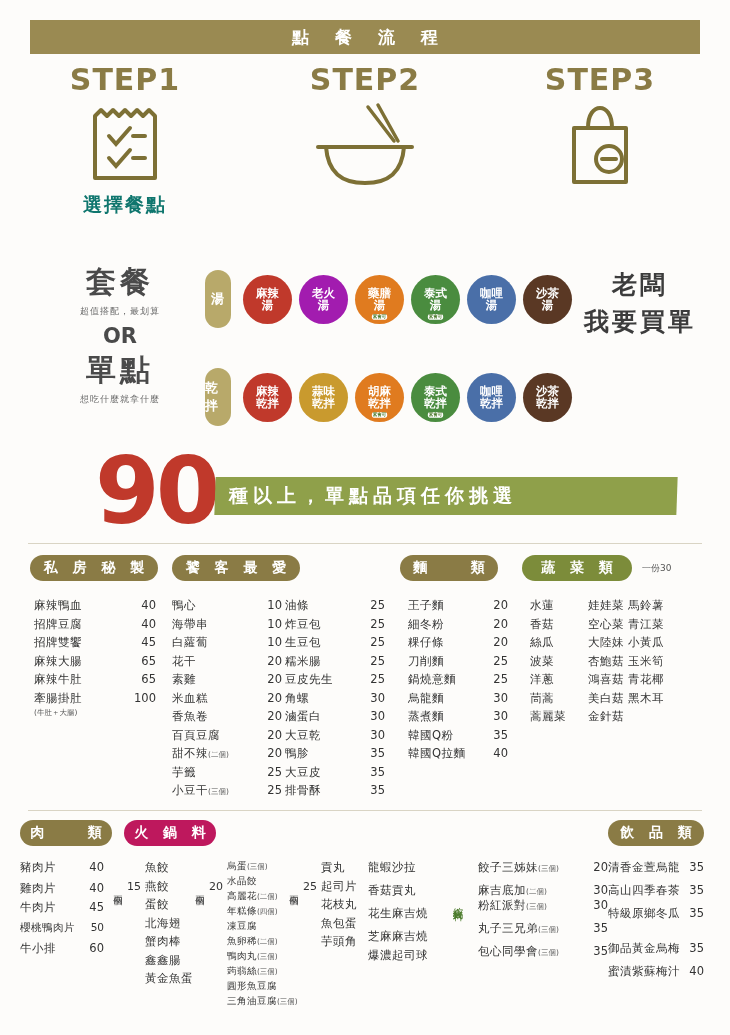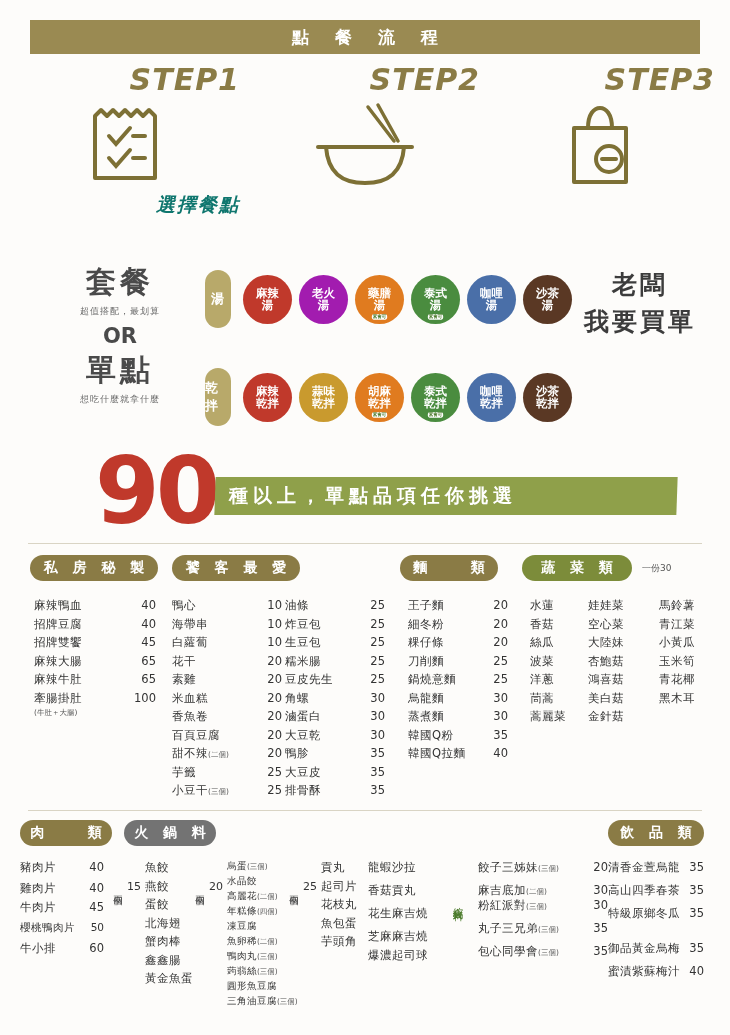--- a/index.html
+++ b/index.html
@@ -19,21 +19,21 @@
     background:#9a8a52;
     display:flex;align-items:center;justify-content:center;
   }
   .banner-text{
     color:#ffffff;font-size:17px;letter-spacing:10px;font-weight:bold;
     text-indent:10px;
   }
 
   
   .steps{position:absolute;left:0;top:62px;width:730px;height:200px;}
-  .step{position:absolute;text-align:right;width:230px;font-style:italic;}
+  .step{position:absolute;text-align:center;width:230px;}
   .step1{left:10px;}
   .step2{left:250px;}
   .step3{left:485px;}
   .step-title{
     font-size:30px;font-weight:bold;color:#8a7b45;letter-spacing:1px;
     font-family:"DejaVu Sans","Liberation Sans",sans-serif;
   }
   .step-icon{height:95px;display:flex;align-items:center;justify-content:center;}
   .step-label{
     font-size:19px;font-weight:bold;color:#0f766e;letter-spacing:2px;
@@ -477,21 +477,21 @@
     <div class="li">
         <span class="nm">鴻喜菇</span>
       </div>
     <div class="li">
         <span class="nm">美白菇</span>
       </div>
     <div class="li">
         <span class="nm">金針菇</span>
       </div>
   </div>
-  <div class="list" style="left:659px;top:598px;width:58px">
+  <div class="list" style="left:628px;top:598px;width:58px">
     <div class="li">
         <span class="nm">馬鈴薯</span>
       </div>
     <div class="li">
         <span class="nm">青江菜</span>
       </div>
     <div class="li">
         <span class="nm">小黃瓜</span>
       </div>
     <div class="li">
@@ -501,21 +501,21 @@
         <span class="nm">青花椰</span>
       </div>
     <div class="li">
         <span class="nm">黑木耳</span>
       </div>
   </div>
 
   <div class="pill" style="left:20px;top:820px;width:92px;background:#8a7b45">
     <span>肉 　 類</span>
   </div>
-  <div class="pill" style="left:124px;top:820px;width:92px;background:#737373">
+  <div class="pill" style="left:124px;top:820px;width:92px;background:#be185d">
     <span>火 鍋 料</span>
   </div>
   <div class="pill" style="left:608px;top:820px;width:96px;background:#8a7b45">
     <span>飲 品 類</span>
   </div>
 
   <div class="list" style="left:20px;top:860px;width:84px">
     <div class="li" style="margin-bottom:6px">
         <span class="nm">豬肉片</span>
         <span class="pr">40</span>

